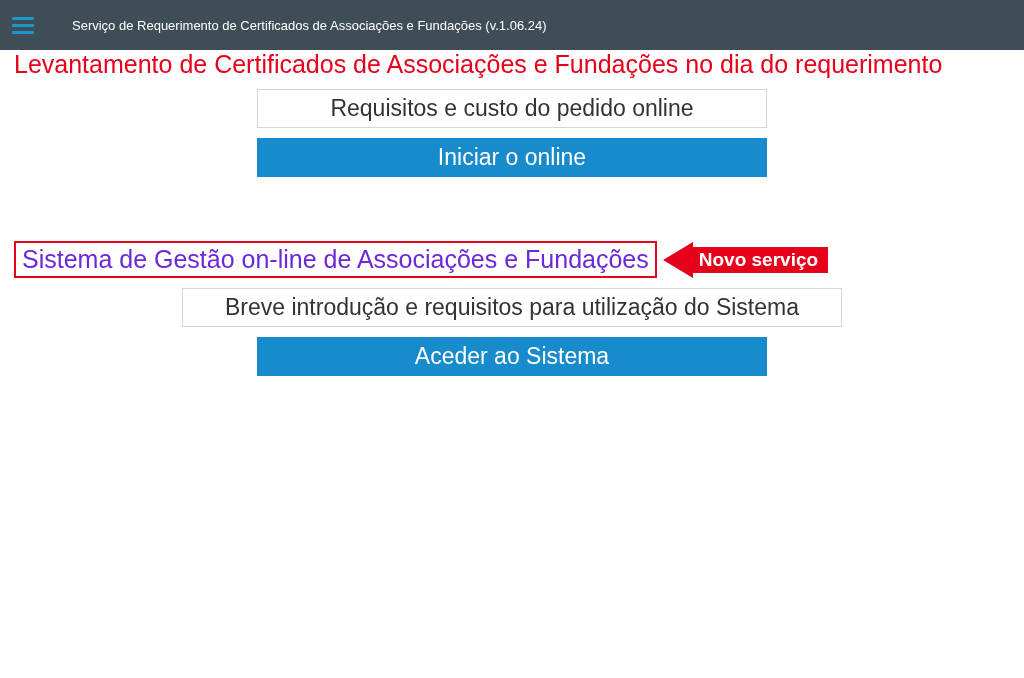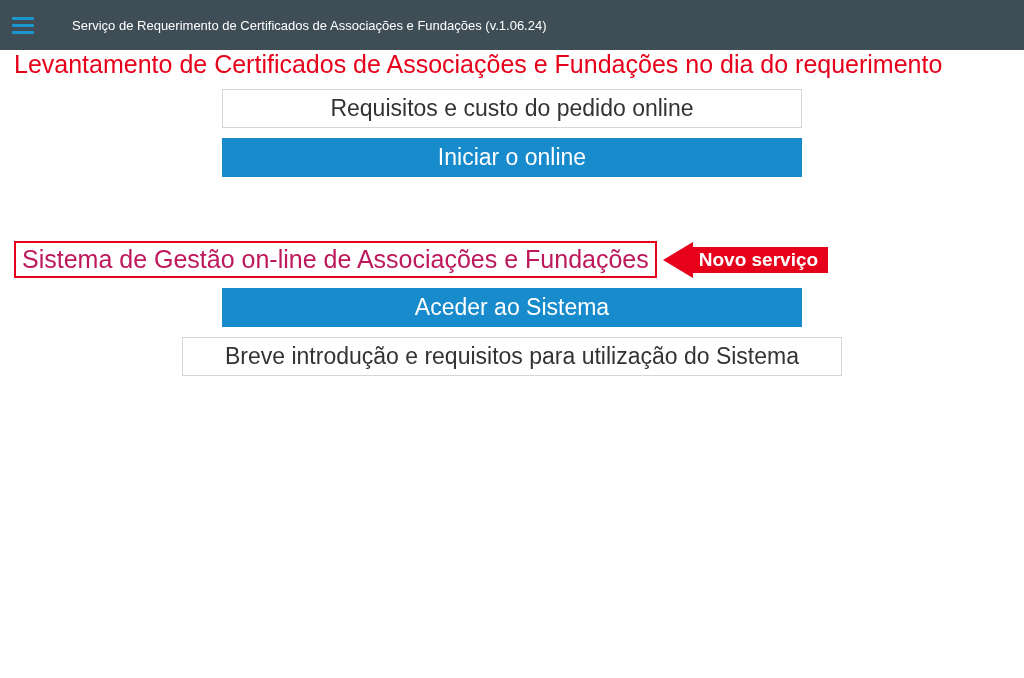--- a/index.html
+++ b/index.html
@@ -54,21 +54,21 @@
       padding-left: 4px;
     }
     .button-group {
       display: flex;
       flex-direction: column;
       align-items: center;
       gap: 10px;
       margin-top: 10px;
     }
     .btn {
-      width: 580px;
+      width: 510px;
       padding: 5px 10px;
       font-size: 23px;
       text-align: center;
       cursor: pointer;
       font-family: inherit;
       font-weight: 400;
     }
     .btn-light {
       background: #ffffff;
       border: 1px solid #d6d6d6;
@@ -87,21 +87,21 @@
       align-items: center;
       gap: 6px;
       margin-top: 64px;
       padding-left: 4px;
     }
     .section2-title-box {
       border: 2px solid #e6001a;
       padding: 2px 6px;
     }
     .section2-title {
-      color: #be185d;
+      color: #6d28d9;
       font-size: 25px;
       font-weight: 500;
     }
     .arrow-badge {
       position: relative;
       display: flex;
       align-items: center;
     }
     .arrow-head {
       width: 0;
@@ -153,17 +153,17 @@
     <div class="section2-title-box">
       <div class="section2-title">Sistema de Gestão on-line de Associações e Fundações</div>
     </div>
     <div class="arrow-badge">
       <div class="arrow-head"></div>
       <div class="arrow-body">Novo serviço</div>
     </div>
   </div>
 
   <div class="button-group2">
+    <button class="btn btn-light btn-wide">Breve introdução e requisitos para utilização do Sistema</button>
     <button class="btn btn-blue">Aceder ao Sistema</button>
-    <button class="btn btn-light btn-wide">Breve introdução e requisitos para utilização do Sistema</button>
   </div>
 
 </div>
 
 </body></html>

